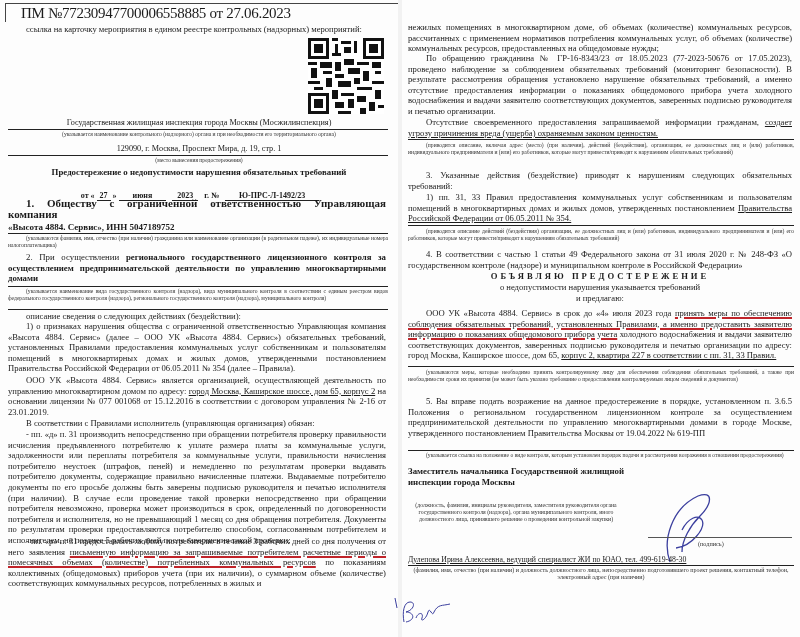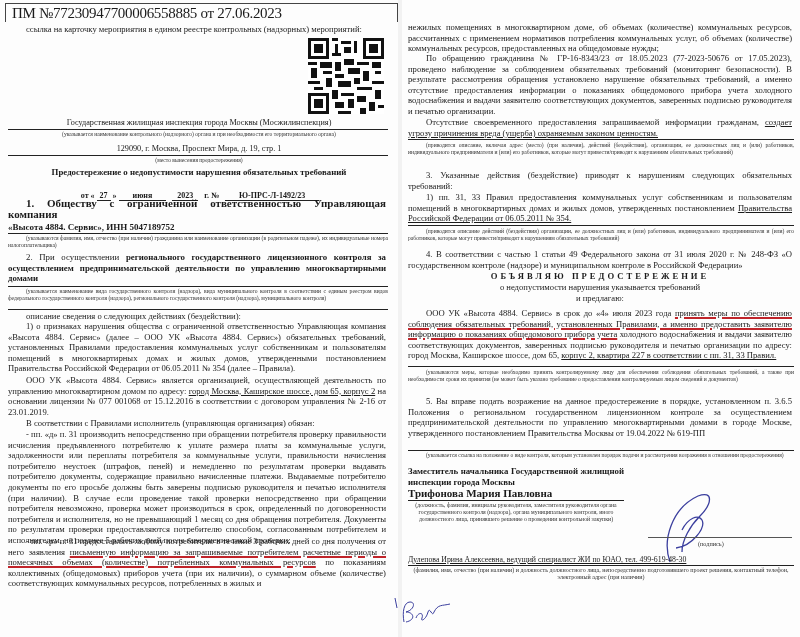--- a/index.html
+++ b/index.html
@@ -14,21 +14,21 @@
   .small { font-size: 5.6px; line-height: 6.8px; color: #333; text-align: justify; }
   .center { text-align: center; }
   .bold { font-weight: bold; }
   .ind { text-indent: 18px; }
   .uline { border-bottom: 1px solid #222; }
   .ul { text-decoration: underline; }
   .red-ul { text-decoration: underline; text-decoration-color: #c0242a; text-decoration-thickness: 1.5px; text-underline-offset: 1px; }
   .hr { position: absolute; height: 0; border-top: 1px solid #222; }
 
   .pm-box { position: absolute; left: 5px; top: 3px; width: 385px; height: 18px;
-            border: 1px solid #444; border-bottom: none; font-size: 15px; line-height: 18px; padding-left: 6px;
+            border: 1px solid #444; border-bottom: none; font-size: 15px; line-height: 18px; padding-left: 15px;
             letter-spacing: -0.3px; }
   .qr { position: absolute; left: 308px; top: 38px; width: 76px; height: 76px; background: #fff; }
   .sig-stroke { position: absolute; }
   .letters { letter-spacing: 3px; }
 </style>
 </head>
 <body>
 
 <div class="page left">
 
@@ -168,21 +168,20 @@
     <span>ООО УК «Высота 4884. Сервис» в срок до «4» июля 2023 года </span><span class="red-ul">принять меры по обеспечению соблюдения обязательных требований, установленных Правилами, а именно предоставить заявителю информацию о показаниях общедомового прибора учета</span><span> холодного водоснабжения и выдачи заявителю соответствующих документов, заверенных подписью руководителя и печатью организации по адресу: город Москва, Каширское шоссе, дом 65, </span><span class="ul">корпус 2, квартира 227 в соответствии с пп. 31, 33 Правил.</span>
   </div>
   <div class="hr" style="left:6px; top:366px; width:386px;"></div>
   <div class="abs small ind" style="left:6px; top:369px; width:386px;">(указываются меры, которые необходимо принять контролируемому лицу для обеспечения соблюдения обязательных требований, а также при необходимости сроки их принятия (не может быть указано требование о предоставлении контролируемым лицом сведений и документов)</div>
 
   <div class="abs t ind" style="left:6px; top:396px; width:384px;">5. Вы вправе подать возражение на данное предостережение в порядке, установленном п. 3.6.5 Положения о региональном государственном лицензионном контроле за осуществлением предпринимательской деятельности по управлению многоквартирными домами в городе Москве, утвержденного постановлением Правительства Москвы от 19.04.2022 № 619-ПП</div>
   <div class="hr" style="left:6px; top:450px; width:386px;"></div>
   <div class="abs small ind" style="left:6px; top:452px; width:386px;">(указывается ссылка на положение о виде контроля, которым установлен порядок подачи и рассмотрения возражения в отношении предостережения)</div>
 
   <div class="abs t bold" style="left:6px; top:466px; width:216px; font-size:8.8px;">Заместитель начальника Государственной жилищной инспекции города Москвы</div>
-  <div class="abs bold" style="left:6px; top:487px; width:216px; font-size:11px; line-height:13px; border-bottom:1px solid #222;">Трифонова Мария Павловна</div>
   <div class="abs small center" style="left:6px; top:502px; width:216px; font-size:5.8px;">(должность, фамилия, инициалы руководителя, заместителя руководителя органа государственного контроля (надзора), органа муниципального контроля, иного должностного лица, принявшего решение о проведении контрольной закупки)</div>
 
   <div class="sig-stroke" style="left:250px; top:490px;">
     <svg width="80" height="80" viewBox="0 0 80 80">
       <path d="M18 72 C 10 50, 20 18, 46 6 C 62 0, 60 14, 48 26 C 38 36, 30 50, 30 62 M 30 40 C 36 28, 46 24, 50 30 C 54 38, 40 56, 24 58" fill="none" stroke="#3b3f9e" stroke-width="1.3"></path>
     </svg>
   </div>
   <div class="hr" style="left:246px; top:537px; width:144px; border-top-color:#555;"></div>
   <div class="abs small" style="left:296px; top:541px; width:60px; font-size:6.2px;">(подпись)</div>
 

